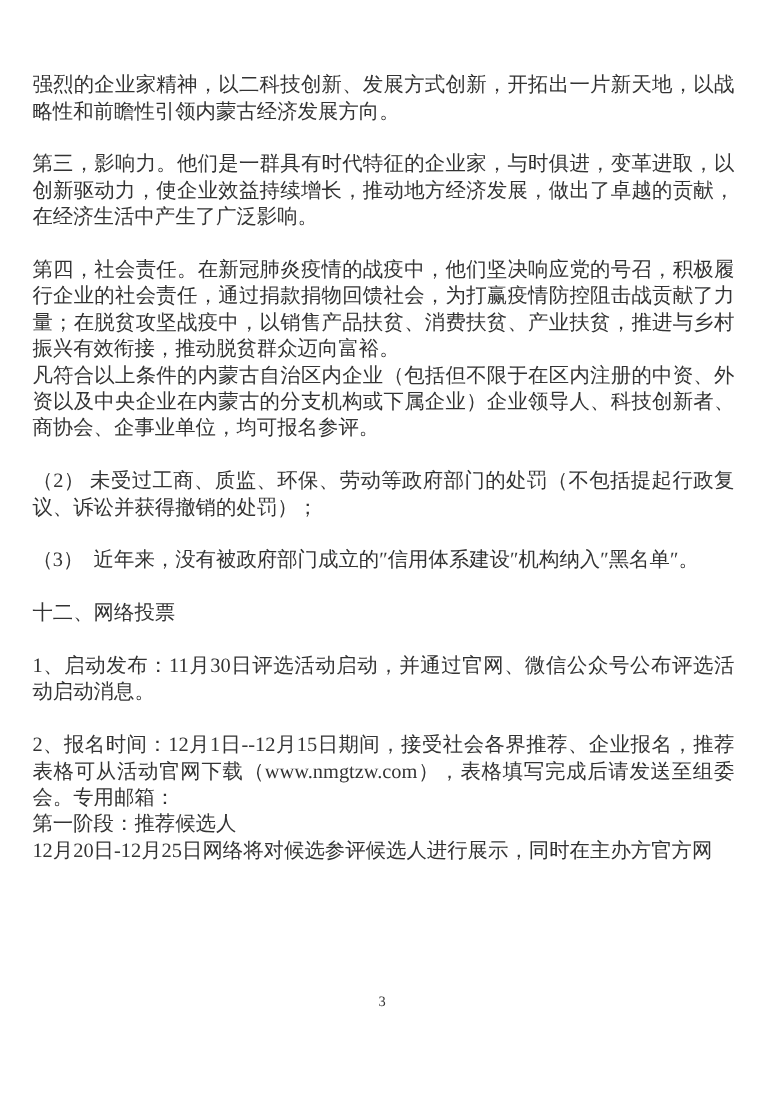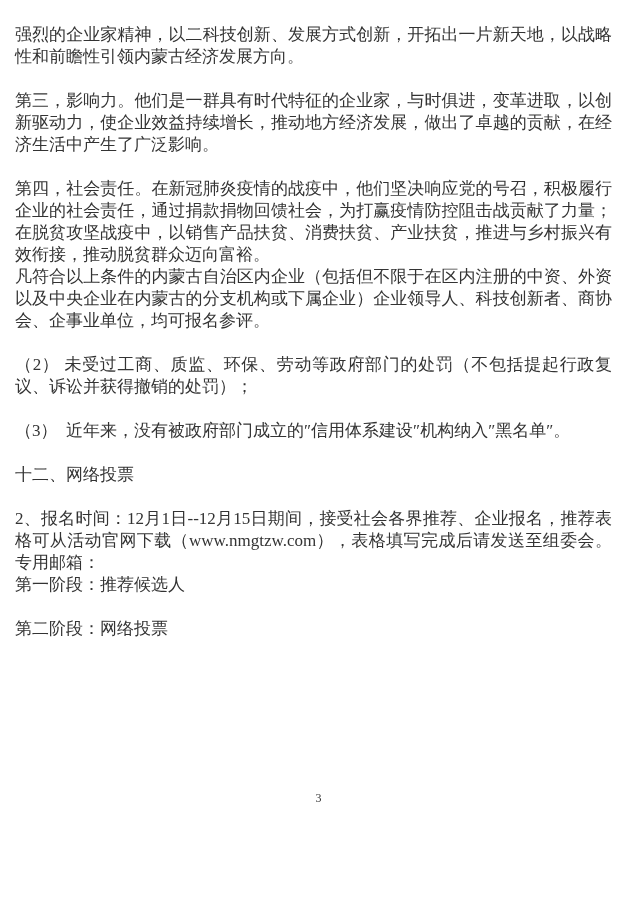--- a/index.html
+++ b/index.html
@@ -6,26 +6,27 @@
     margin: 0;
     padding: 0;
     background: #ffffff;
   }
   .page {
     position: relative;
     box-sizing: border-box;
     width: 637px;
     height: 813px;
     background: #ffffff;
-    padding: 24px 25px 0 15px;
+    padding: 24px 25px 0 27px;
     overflow: hidden;
     font-family: "Liberation Serif", "DejaVu Serif", serif;
     font-size: 17px;
     line-height: 22px;
     color: #333333;
+    margin-top: 36px;
   }
   .page p {
     margin: 22px 0 0 0;
     text-align: justify;
     white-space: pre-wrap;
     word-break: break-all;
   }
   .page p.first,
   .page p.attached {
     margin-top: 0;
@@ -45,18 +46,19 @@
 <body>
 
 <div class="page">
   <p class="first">强烈的企业家精神，以二科技创新、发展方式创新，开拓出一片新天地，以战略性和前瞻性引领内蒙古经济发展方向。</p>
   <p>第三，影响力。他们是一群具有时代特征的企业家，与时俱进，变革进取，以创新驱动力，使企业效益持续增长，推动地方经济发展，做出了卓越的贡献，在经济生活中产生了广泛影响。</p>
   <p>第四，社会责任。在新冠肺炎疫情的战疫中，他们坚决响应党的号召，积极履行企业的社会责任，通过捐款捐物回馈社会，为打赢疫情防控阻击战贡献了力量；在脱贫攻坚战疫中，以销售产品扶贫、消费扶贫、产业扶贫，推进与乡村振兴有效衔接，推动脱贫群众迈向富裕。</p>
   <p class="attached">凡符合以上条件的内蒙古自治区内企业（包括但不限于在区内注册的中资、外资以及中央企业在内蒙古的分支机构或下属企业）企业领导人、科技创新者、商协会、企事业单位，均可报名参评。</p>
   <p>（2） 未受过工商、质监、环保、劳动等政府部门的处罚（不包括提起行政复议、诉讼并获得撤销的处罚）；</p>
   <p>（3）  近年来，没有被政府部门成立的″信用体系建设″机构纳入″黑名单″。</p>
   <p>十二、网络投票</p>
+  <p>1、启动发布：11月30日评选活动启动，并通过官网、微信公众号公布评选活动启动消息。</p>
   <p>2、报名时间：12月1日--12月15日期间，接受社会各界推荐、企业报名，推荐表格可从活动官网下载（www.nmgtzw.com），表格填写完成后请发送至组委会。专用邮箱：</p>
   <p class="attached">第一阶段：推荐候选人</p>
-  <p>第二阶段：网络投票</p>
+  <p class="attached">12月20日-12月25日网络将对候选参评候选人进行展示，同时在主办方官方网</p>
 
   <div class="page-number">3</div>
 </div>
 
 </body></html>

